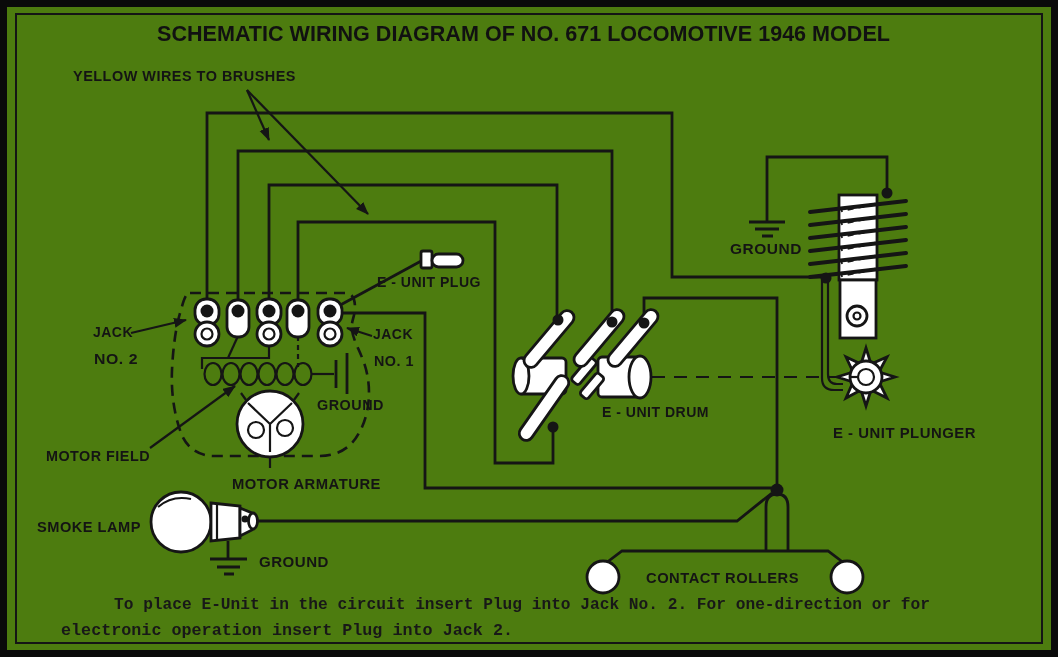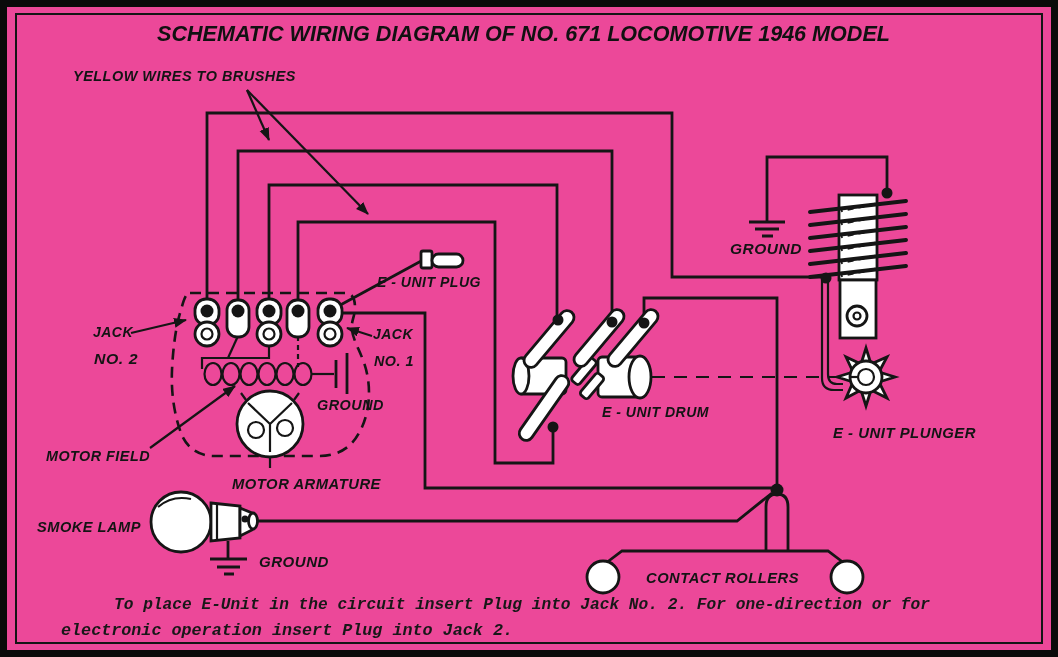--- a/index.html
+++ b/index.html
@@ -1,16 +1,16 @@
 <!DOCTYPE html>
 <html><head>
 <meta charset="utf-8">
 <style>
   html,body{margin:0;padding:0;background:#e8e8e8;}
-  #page{width:1058px;height:657px;background:#ec4899;position:relative;overflow:hidden;font-style:italic;}
+  #page{width:1058px;height:657px;background:#4d7c0f;position:relative;overflow:hidden;}
   svg{display:block;}
   .lbl{font-family:"Liberation Sans",sans-serif;font-weight:bold;fill:#141414;font-size:14.5px;letter-spacing:0.5px;}
   .title{font-family:"Liberation Sans",sans-serif;font-weight:bold;fill:#111111;font-size:21.5px;}
   .cap{font-family:"Liberation Mono",monospace;fill:#181818;font-size:16px;font-weight:bold;}
   .wire{stroke:#151515;stroke-width:2.8;fill:none;}
   .thin{stroke:#151515;stroke-width:2.2;fill:none;}
   .comp{stroke:#151515;stroke-width:2.8;fill:#ffffff;}
   .dash{stroke:#151515;stroke-width:2.6;fill:none;stroke-dasharray:11 7;}
   .dot{fill:#151515;stroke:none;}
 </style>

